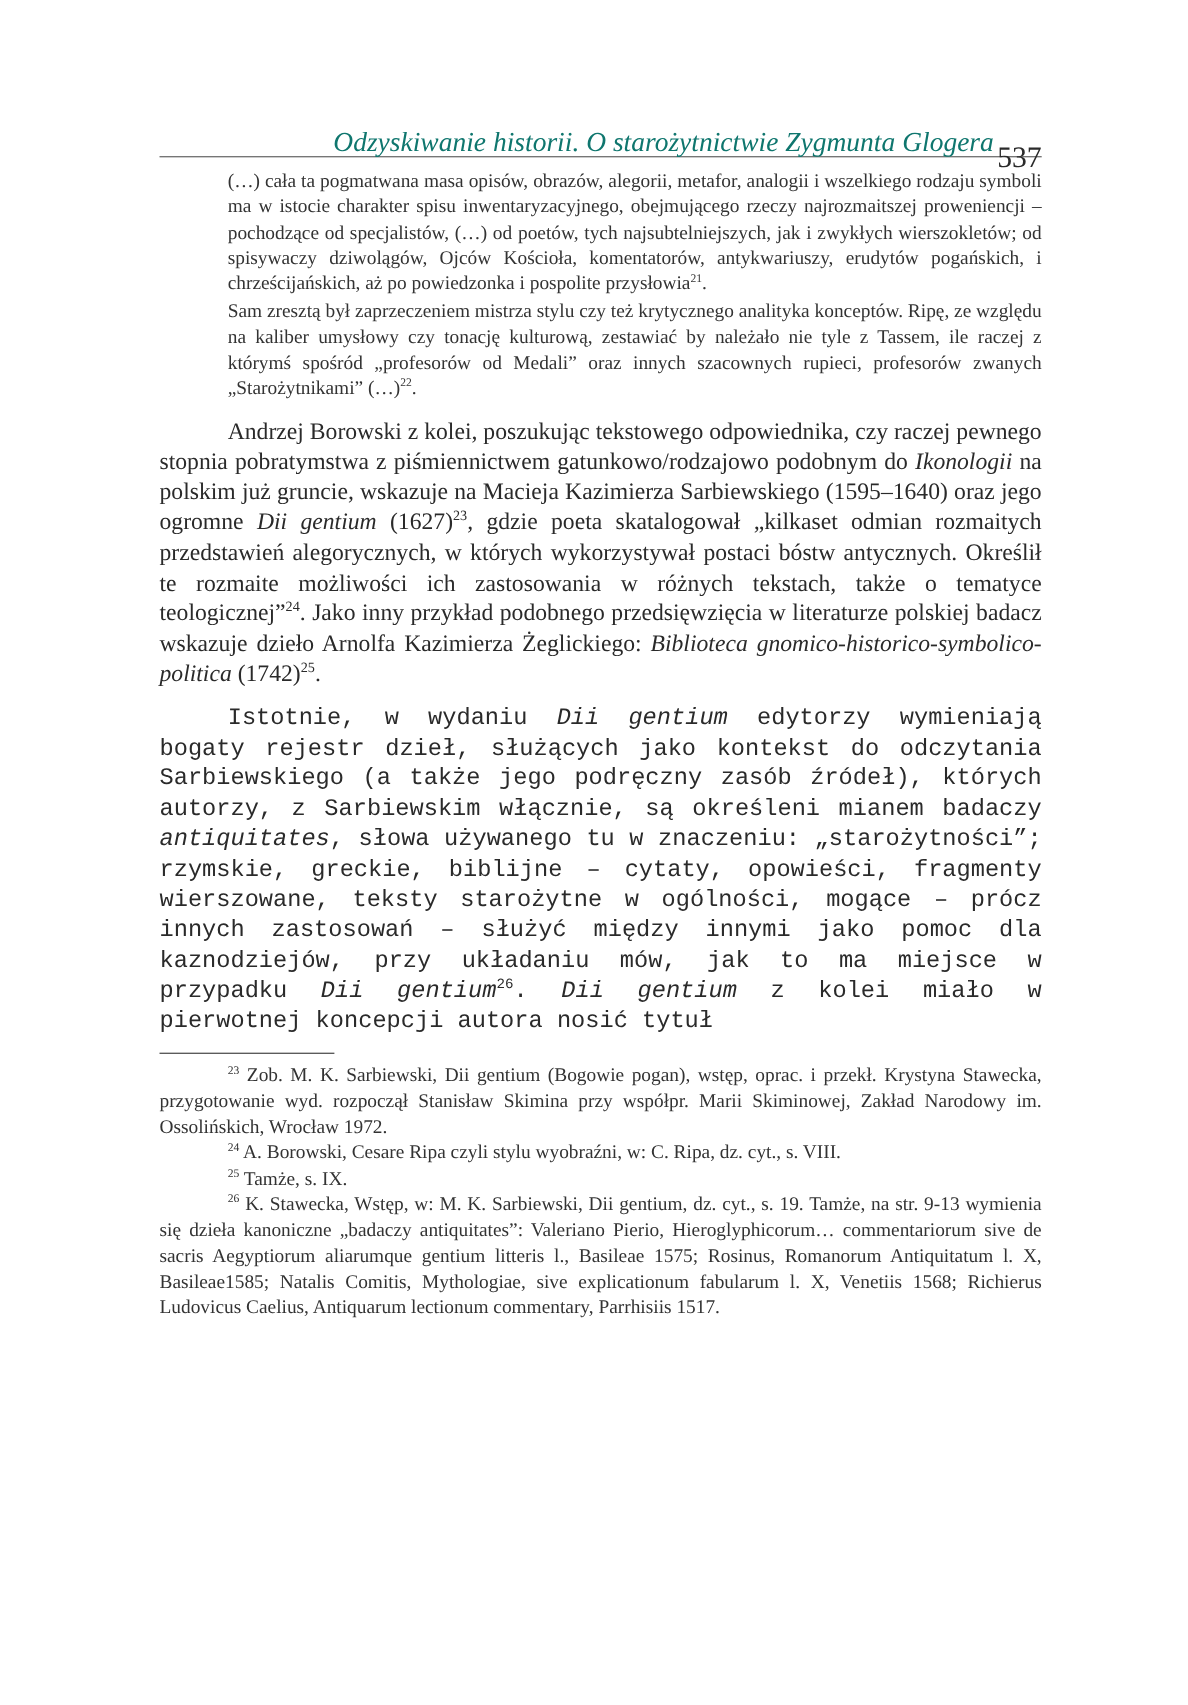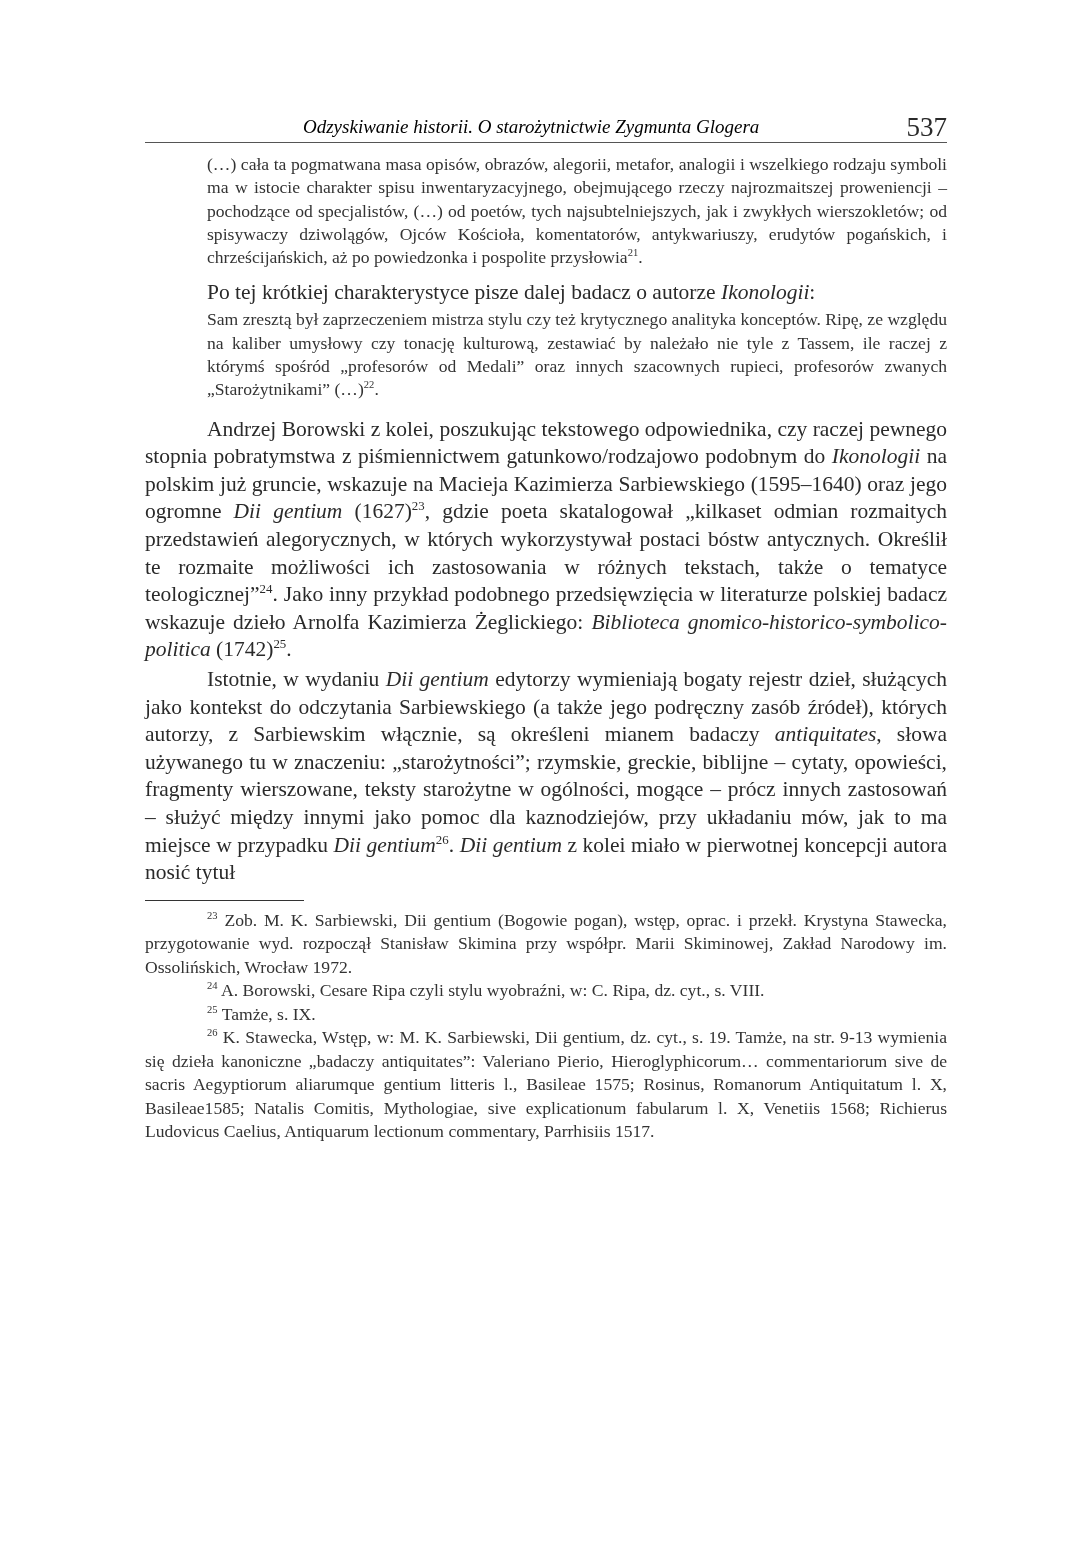--- a/index.html
+++ b/index.html
@@ -1,46 +1,45 @@
 <!DOCTYPE html>
 <html><head>
 <meta charset="utf-8">
 <style>
   html, body { margin: 0; padding: 0; background: #ffffff; }
   body { width: 1080px; height: 1550px; position: relative; overflow: hidden;
          font-family: "Liberation Serif", "DejaVu Serif", serif; color: #2a2a2a; }
   .page { position: absolute; left: 145px; top: 108px; width: 802px; }
   .running-head { position: relative; height: 34px; border-bottom: 1.5px solid #555; }
-  .running-title { position: absolute; left: 158px; top: 8px; font-style: italic; font-size: 19px; color: #000000; }
-  .page-number { position: absolute; right: 0; top: 4px; font-size: 27px; color: #2a2a2a; }
+  .running-title { position: absolute; left: 158px; top: 8px; font-style: italic; font-size: 25px; color: #0f766e; }
+  .page-number { position: absolute; right: 0; top: 20px; font-size: 27px; color: #2a2a2a; }
   .quote { margin-left: 62px; font-size: 17.6px; line-height: 23.3px; text-align: justify; color: #333; }
   .quote1 { margin-top: 10px; }
   .intro { margin-left: 62px; margin-top: 9px; font-size: 21.5px; line-height: 28px; color: #2a2a2a; }
   .quote2 { margin-top: 2px; }
   .para { font-size: 21.5px; line-height: 27.6px; text-align: justify; color: #2a2a2a; text-indent: 62px; }
   .para1 { margin-top: 14px; }
-  .para2 { margin-top: 2px; }
+  .para2 { margin-top: 13px; font-family: Liberation Mono, monospace; }
   sup { font-size: 60%; line-height: 0; vertical-align: super; }
   .fn-rule { width: 159px; border-top: 1px solid #333; margin-top: 13px; }
   .footnotes { margin-top: 8px; font-size: 17.6px; line-height: 23.5px; text-align: justify; color: #333; }
   .fn { text-indent: 62px; }
   i { font-style: italic; }
 </style>
 </head>
 <body>
 
 <div class="page">
   <div class="running-head">
     <span class="running-title">Odzyskiwanie historii. O starożytnictwie Zygmunta Glogera</span>
     <span class="page-number">537</span>
   </div>
 
   <div class="quote quote1"><span>(…) cała ta pogmatwana masa opisów, obrazów, alegorii, metafor, analogii i wszelkiego rodzaju symboli ma w istocie charakter spisu inwentaryzacyjnego, obejmującego rzeczy najrozmaitszej proweniencji – pochodzące od specjalistów, (…) od poetów, tych najsubtelniejszych, jak i zwykłych wierszokletów; od spisywaczy dziwolągów, Ojców Kościoła, komentatorów, antykwariuszy, erudytów pogańskich, i chrześcijańskich, aż po powiedzonka i pospolite przysłowia</span><sup>21</sup><span>.</span></div>
 
-  <div class="intro"><span>Po tej krótkiej charakterystyce pisze dalej badacz o autorze </span><i>Ikonologii</i><span>:</span></div>
 
   <div class="quote quote2"><span>Sam zresztą był zaprzeczeniem mistrza stylu czy też krytycznego analityka konceptów. Ripę, ze względu na kaliber umysłowy czy tonację kulturową, zestawiać by należało nie tyle z Tassem, ile raczej z którymś spośród „profesorów od Medali” oraz innych szacownych rupieci, profesorów zwanych „Starożytnikami” (…)</span><sup>22</sup><span>.</span></div>
 
   <div class="para para1"><span>Andrzej Borowski z kolei, poszukując tekstowego odpowiednika, czy raczej pewnego stopnia pobratymstwa z piśmiennictwem gatunkowo/rodzajowo podobnym do </span><i>Ikonologii</i><span> na polskim już gruncie, wskazuje na Macieja Kazimierza Sarbiewskiego (1595–1640) oraz jego ogromne </span><i>Dii gentium</i><span> (1627)</span><sup>23</sup><span>, gdzie poeta skatalogował „kilkaset odmian rozmaitych przedstawień alegorycznych, w których wykorzystywał postaci bóstw antycznych. Określił te rozmaite możliwości ich zastosowania w różnych tekstach, także o tematyce teologicznej”</span><sup>24</sup><span>. Jako inny przykład podobnego przedsięwzięcia w literaturze polskiej badacz wskazuje dzieło Arnolfa Kazimierza Żeglickiego: </span><i>Biblioteca gnomico-historico-symbolico-politica</i><span> (1742)</span><sup>25</sup><span>.</span></div>
 
   <div class="para para2"><span>Istotnie, w wydaniu </span><i>Dii gentium</i><span> edytorzy wymieniają bogaty rejestr dzieł, służących jako kontekst do odczytania Sarbiewskiego (a także jego podręczny zasób źródeł), których autorzy, z Sarbiewskim włącznie, są określeni mianem badaczy </span><i>antiquitates</i><span>, słowa używanego tu w znaczeniu: „starożytności”; rzymskie, greckie, biblijne – cytaty, opowieści, fragmenty wierszowane, teksty starożytne w ogólności, mogące – prócz innych zastosowań – służyć między innymi jako pomoc dla kaznodziejów, przy układaniu mów, jak to ma miejsce w przypadku </span><i>Dii gentium</i><sup>26</sup><span>. </span><i>Dii gentium</i><span> z kolei miało w pierwotnej koncepcji autora nosić tytuł</span></div>
 
   <div class="fn-rule"></div>
 
   <div class="footnotes">

